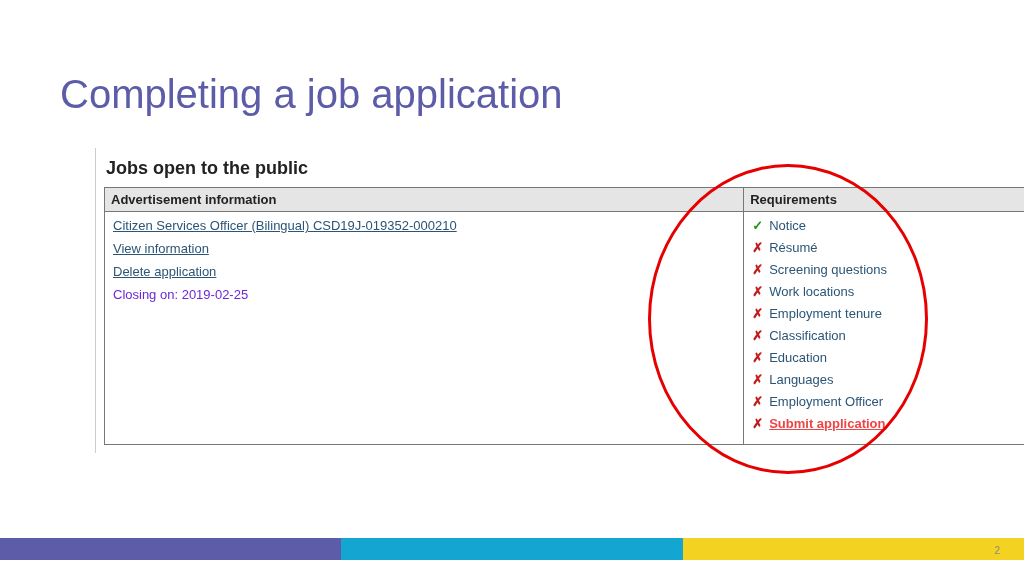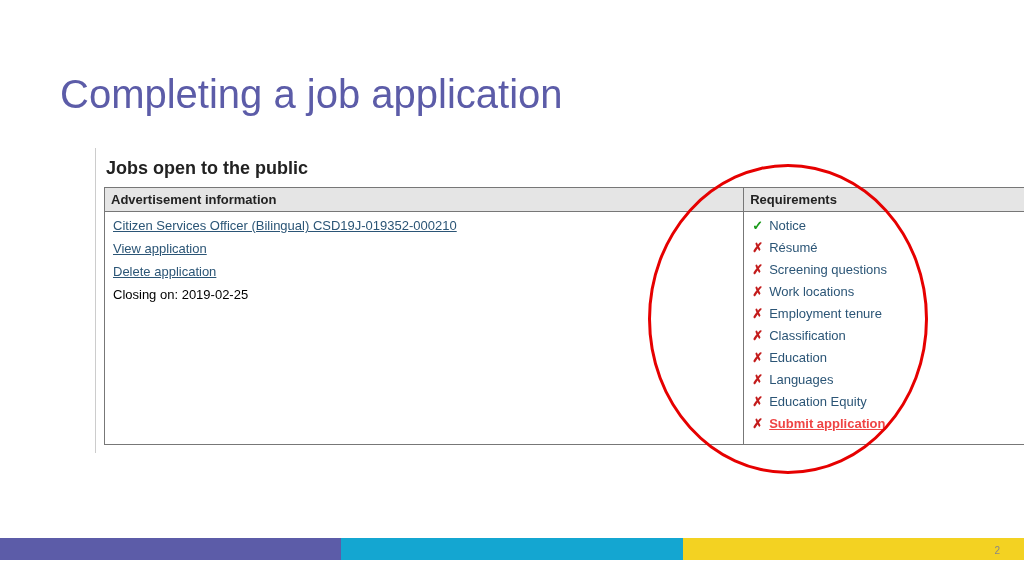--- a/index.html
+++ b/index.html
@@ -58,21 +58,21 @@
   td.ad-cell { width: 68%; }
   td.req-cell { width: 32%; }
   .ad-link {
     color: #2b5576;
     text-decoration: underline;
     display: inline-block;
     margin-bottom: 8px;
     cursor: pointer;
   }
   .ad-text {
-    color: #000000;
+    color: #6d28d9;
     display: block;
     margin-bottom: 8px;
   }
   ul.req-list {
     list-style: none;
   }
   ul.req-list li {
     margin-bottom: 7px;
     display: flex;
     align-items: center;
@@ -133,21 +133,21 @@
     <thead>
       <tr>
         <th>Advertisement information</th>
         <th>Requirements</th>
       </tr>
     </thead>
     <tbody>
       <tr>
         <td class="ad-cell">
           <a class="ad-link">Citizen Services Officer (Bilingual) CSD19J-019352-000210</a><br>
-          <a class="ad-link">View application</a><br>
+          <a class="ad-link">View information</a><br>
           <a class="ad-link">Delete application</a><br>
           <span class="ad-text">Closing on: 2019-02-25</span>
         </td>
         <td class="req-cell">
           <ul class="req-list" id="req-list">
               <li>
                 <span class="check-icon">✓</span>
                 <span class="req-label">Notice</span>
               </li>
               <li>
@@ -173,21 +173,21 @@
               <li>
                 <span class="x-icon">✗</span>
                 <span class="req-label">Education</span>
               </li>
               <li>
                 <span class="x-icon">✗</span>
                 <span class="req-label">Languages</span>
               </li>
               <li>
                 <span class="x-icon">✗</span>
-                <span class="req-label">Education Equity</span>
+                <span class="req-label">Employment Officer</span>
               </li>
               <li>
                 <span class="x-icon">✗</span>
                 <span class="req-submit">Submit application</span>
               </li>
             </ul>
         </td>
       </tr>
     </tbody>
   </table>

